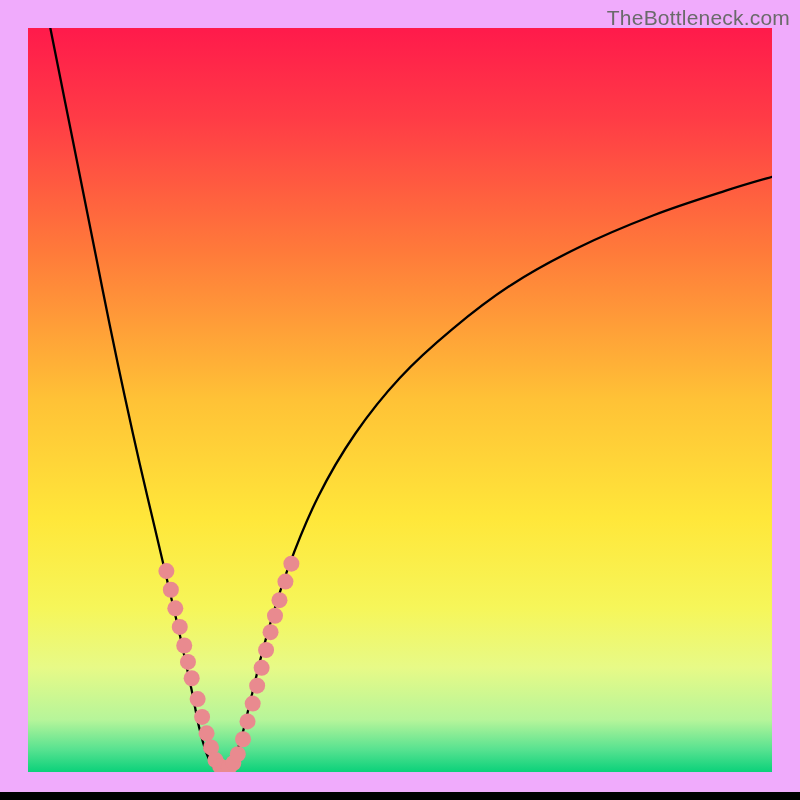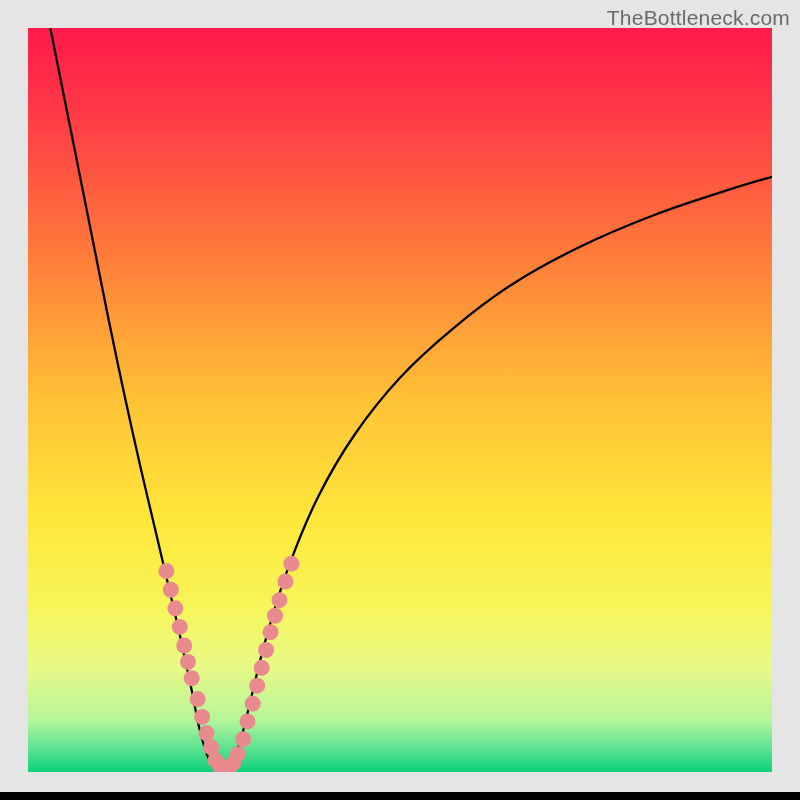--- a/index.html
+++ b/index.html
@@ -9,21 +9,21 @@
     height: 800px;
     overflow: hidden;
     background: #000;
     font-family: Arial, Helvetica, sans-serif;
   }
   .frame {
     position: absolute;
     top: 0; left: 0;
     width: 800px;
     height: 792px;
-    background: #e5e5e5;
+    background: #f0abfc;
   }
   .plot-area {
     position: absolute;
     top: 28px;
     left: 28px;
     width: 744px;
     height: 744px;
     overflow: hidden;
   }
   .gradient {

